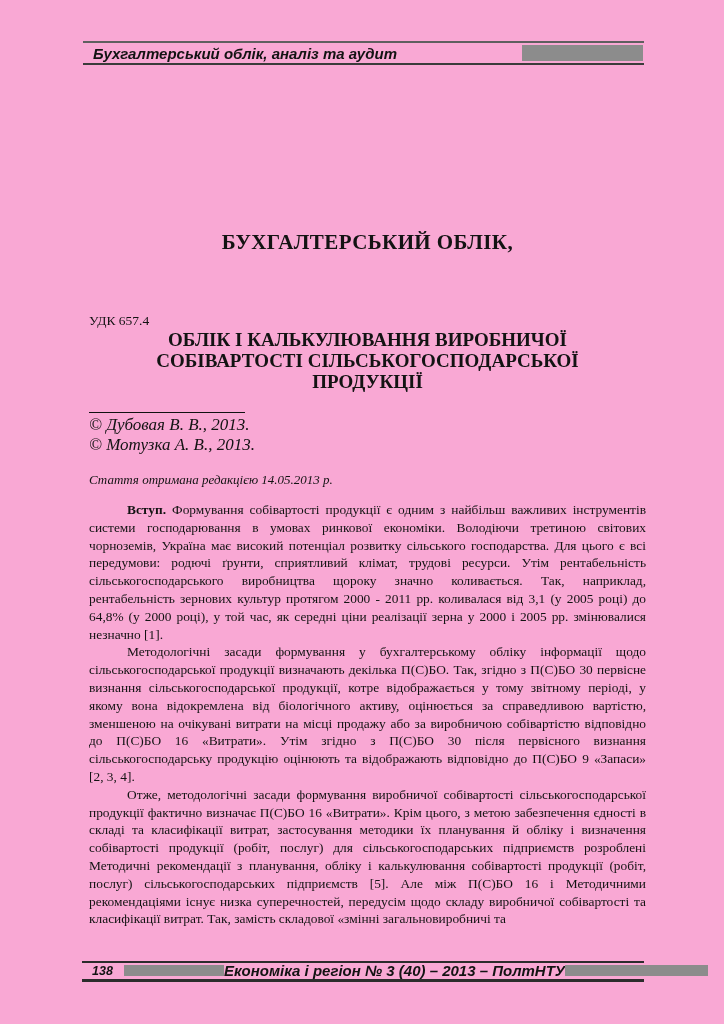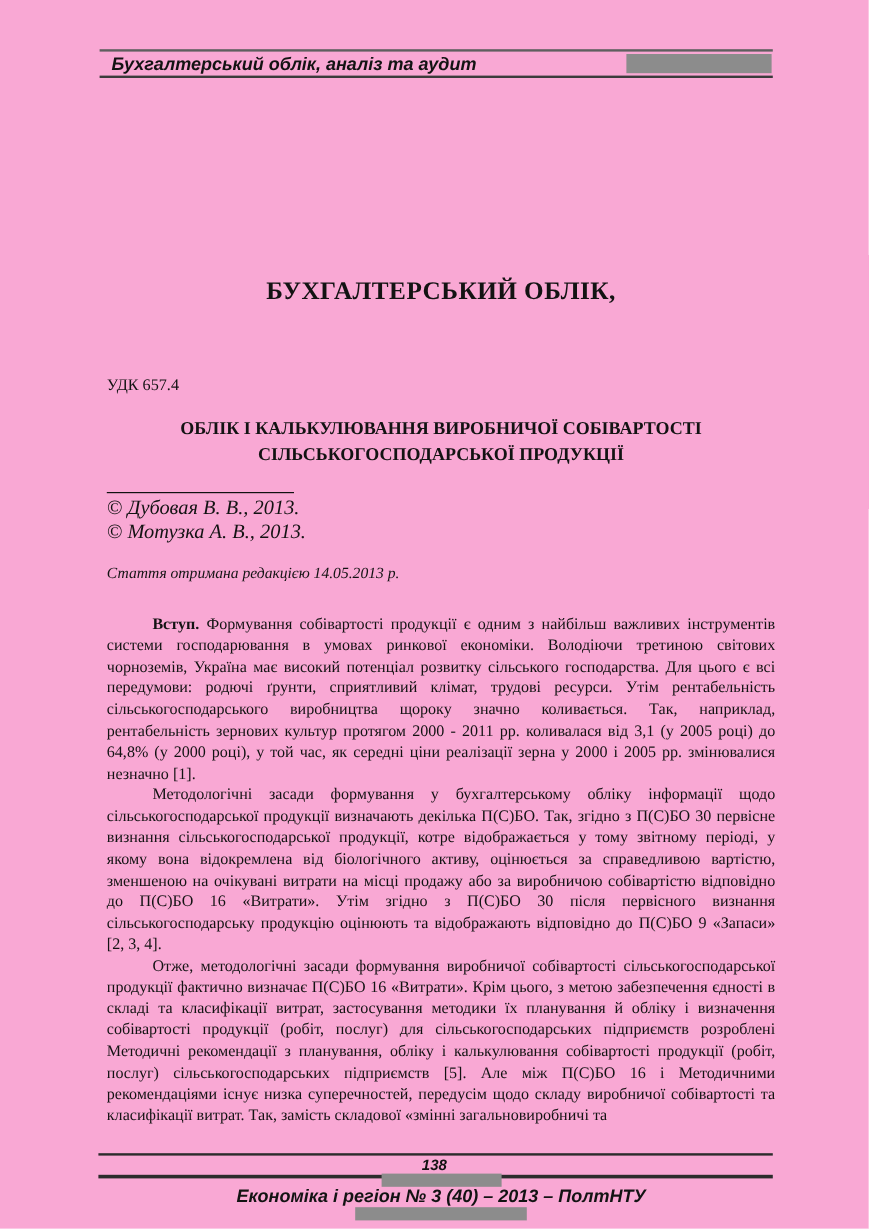--- a/index.html
+++ b/index.html
@@ -35,57 +35,55 @@
 
   .section-title {
     margin-top: 228px;
     text-align: center;
     font-size: 21px; font-weight: bold;
     line-height: 29px;
     letter-spacing: 0.4px;
   }
   .udc { margin-top: 56px; font-size: 13.5px; }
   .article-title {
-    margin-top: 19px;
     text-align: center;
-    font-size: 15px; font-weight: bold;
+    font-size: 19px; font-weight: bold;
     line-height: 21px;
     padding: 0 14px;
   }
   .authors {
     margin-top: 13px;
     text-align: center;
     font-size: 13.5px; font-weight: bold;
     line-height: 19px;
   }
   .copy-rule { margin-top: 20px; width: 156px; border-top: 1.4px solid #111; }
   .copyright { font-size: 17px; font-style: italic; line-height: 19.5px; margin-top: 2px; }
   .received { margin-top: 18px; font-size: 13px; font-style: italic; }
 
-  .body-text { margin-top: 25px; }
+  .body-text { margin-top: 13px; }
   .body-text p {
     font-size: 13.4px;
     line-height: 17.8px;
     text-align: justify;
     text-indent: 38px;
   }
   .body-text .lead { font-weight: bold; }
 
   
   .running-footer {
     position: absolute;
     left: 82px; top: 961px;
     width: 562px; height: 21px;
     border-top: 2px solid #2c2c2c;
     border-bottom: 3px solid #2c2c2c;
     display: flex; align-items: center;
     font-family: "Liberation Sans", sans-serif;
     font-weight: bold; font-style: italic;
     padding: 1px 1px 2px 10px;
-    flex-direction: column;
   }
   .pf-num { font-size: 12.5px; width: 32px; flex: none; }
   .pf-bar-left  { width: 100px; height: 11px; background: #8c8c8c; flex: none; }
   .pf-center { flex: 1; text-align: center; font-size: 15px; white-space: nowrap; font-style: italic; }
   .pf-bar-right { width: 143px; height: 11px; background: #8c8c8c; flex: none; }
 </style>
 </head>
 <body>
 
 <div class="page">

